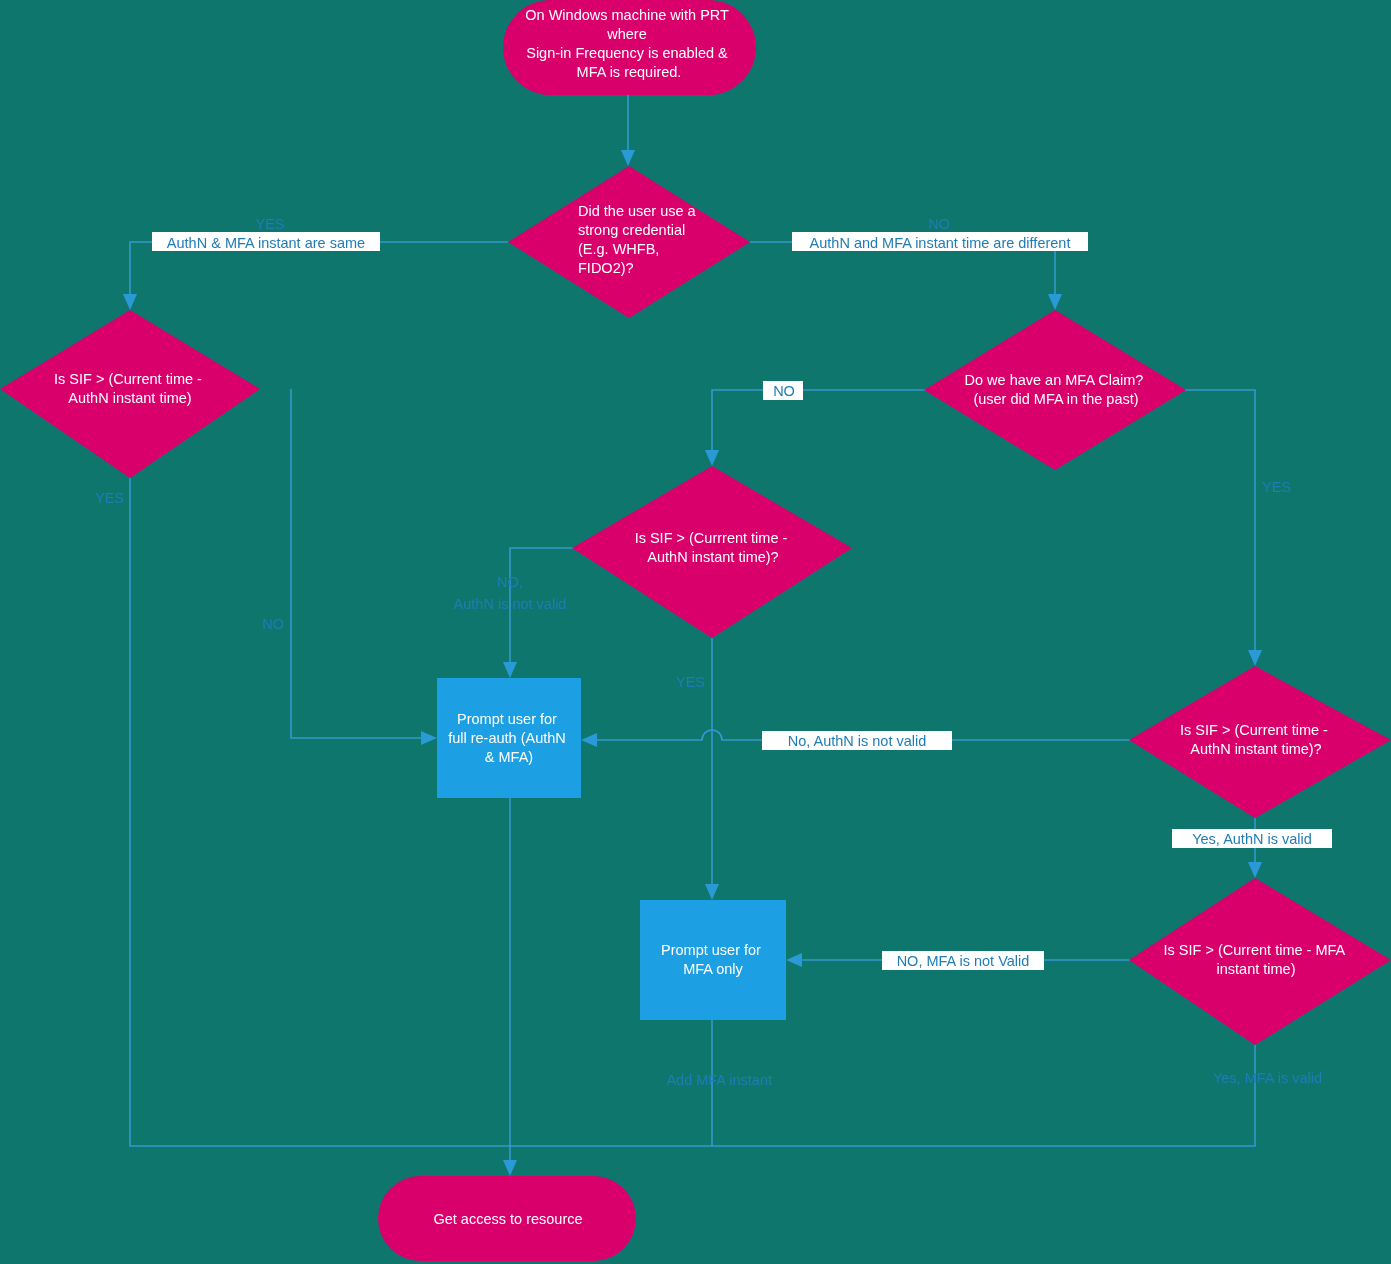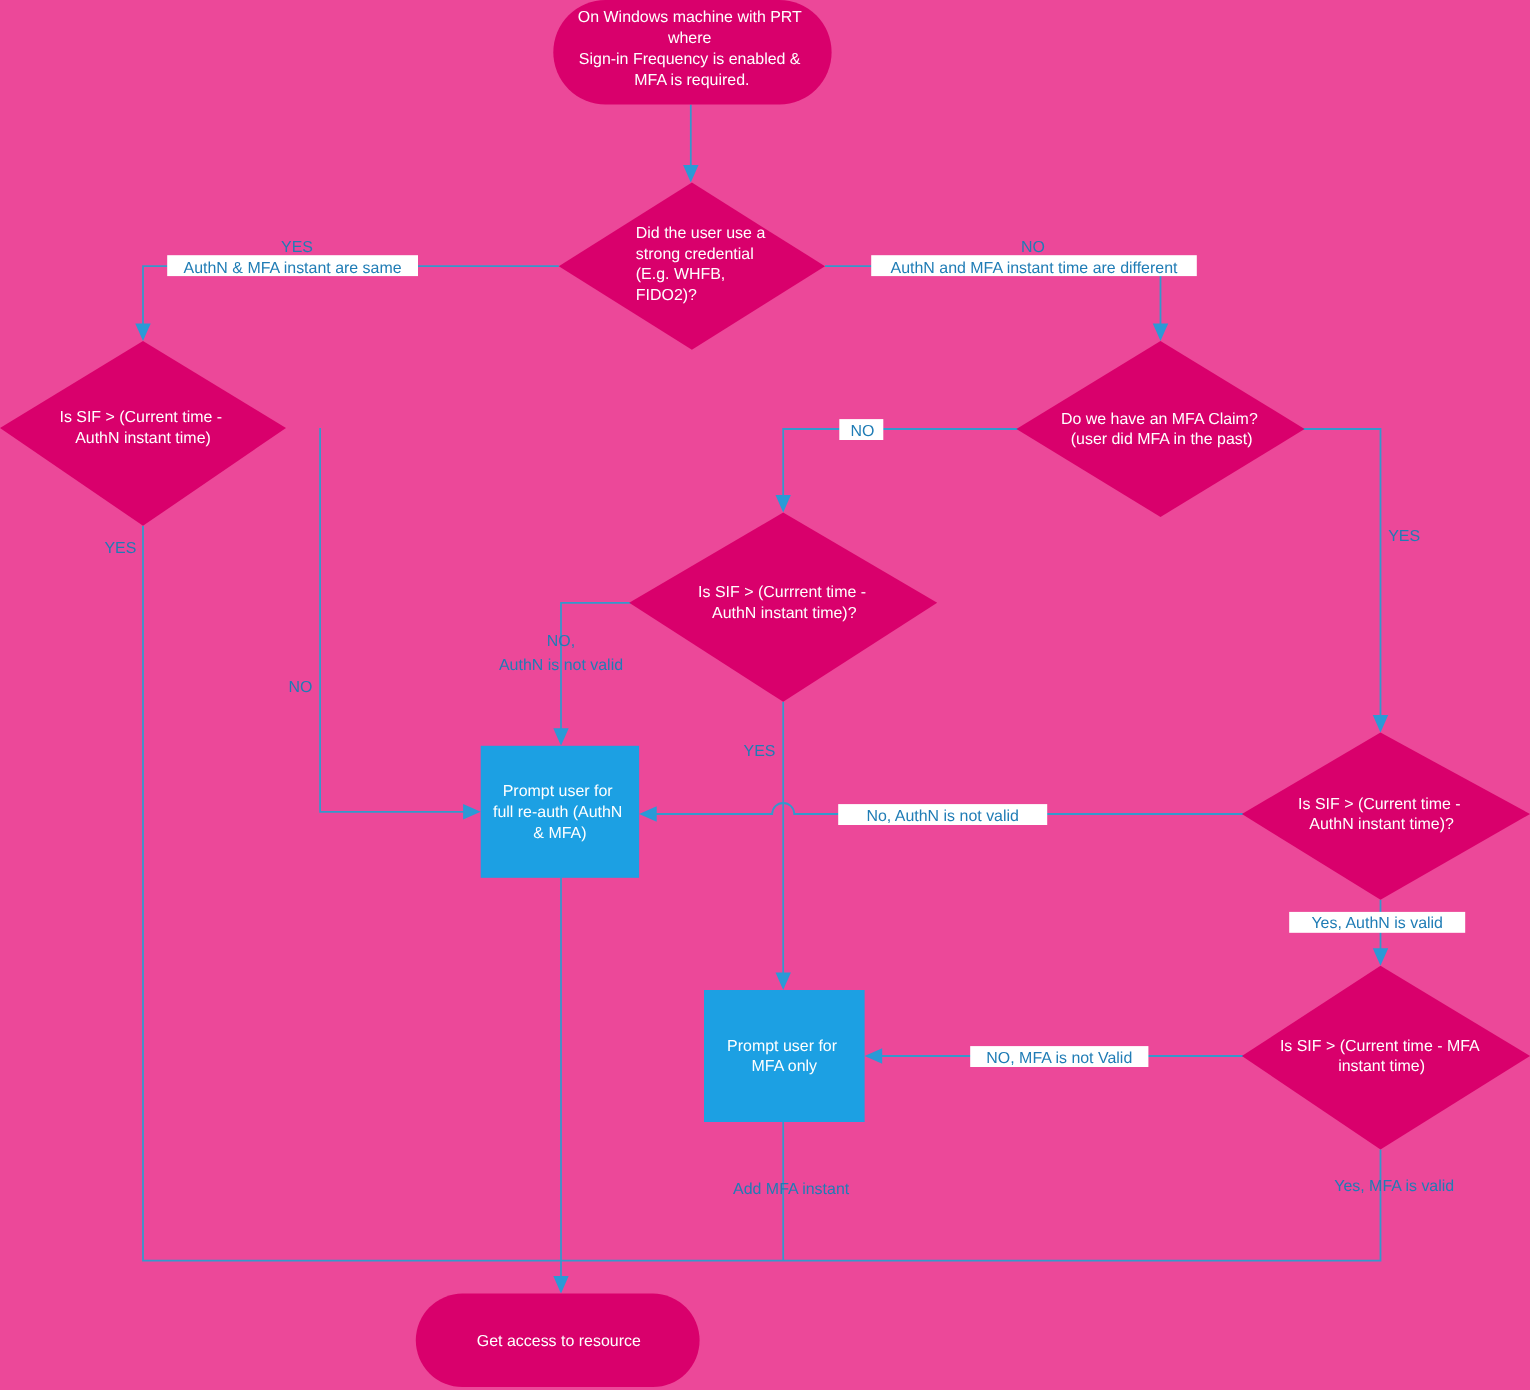--- a/index.html
+++ b/index.html
@@ -4,21 +4,21 @@
 <style>
   html, body {
     margin: 0;
     padding: 0;
     background: #ffffff;
   }
   #canvas-wrap {
     position: relative;
     width: 1391px;
     height: 1264px;
-    background: #ec4899;
+    background: #0f766e;
     overflow: hidden;
     font-family: "Liberation Sans", sans-serif;
   }
   svg#flow {
     display: block;
     width: 1391px;
     height: 1264px;
   }
   .node-shape { fill: #D9006C; }
   .node-shape.process { fill: #1CA0E3; }

